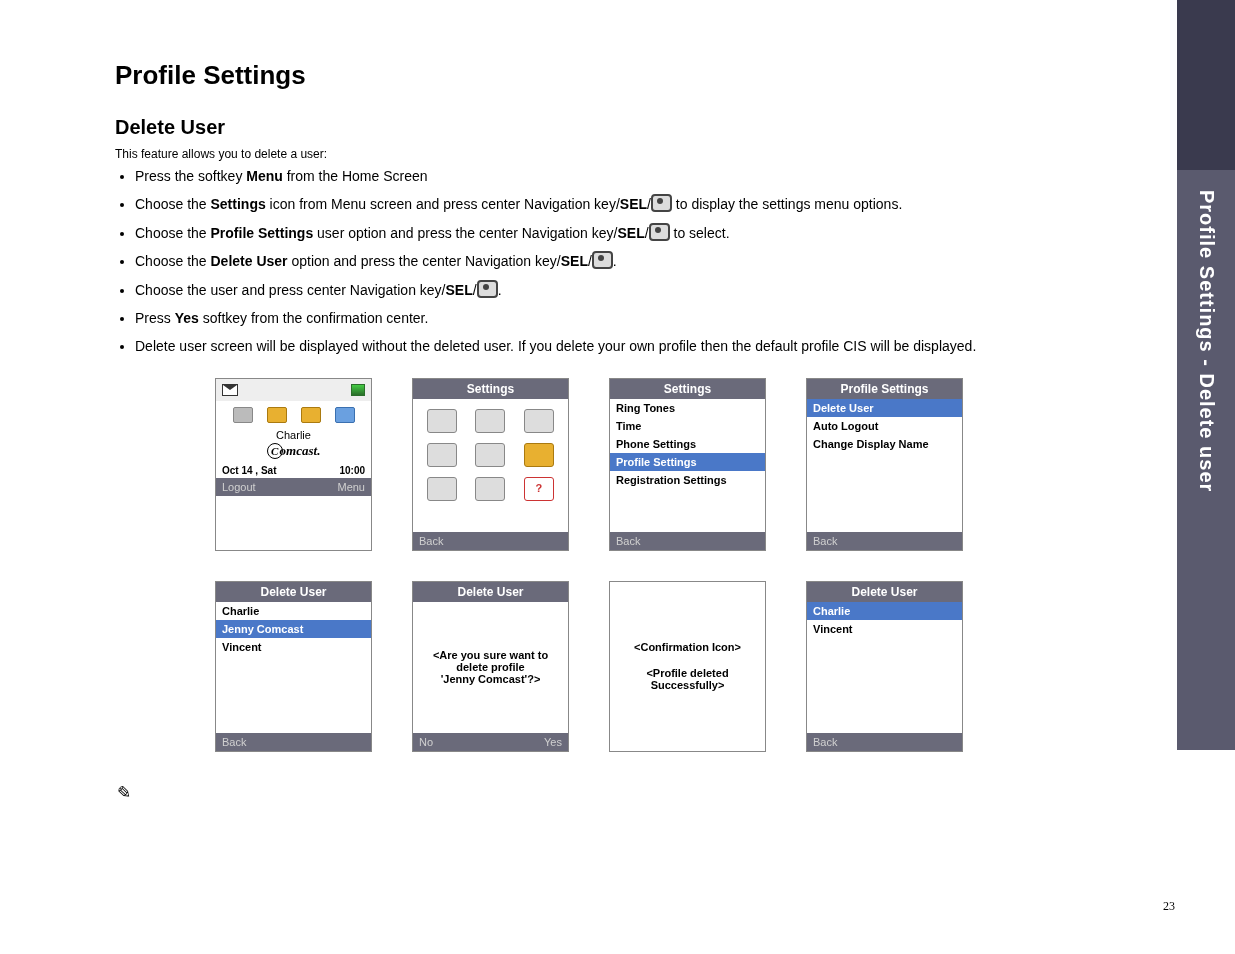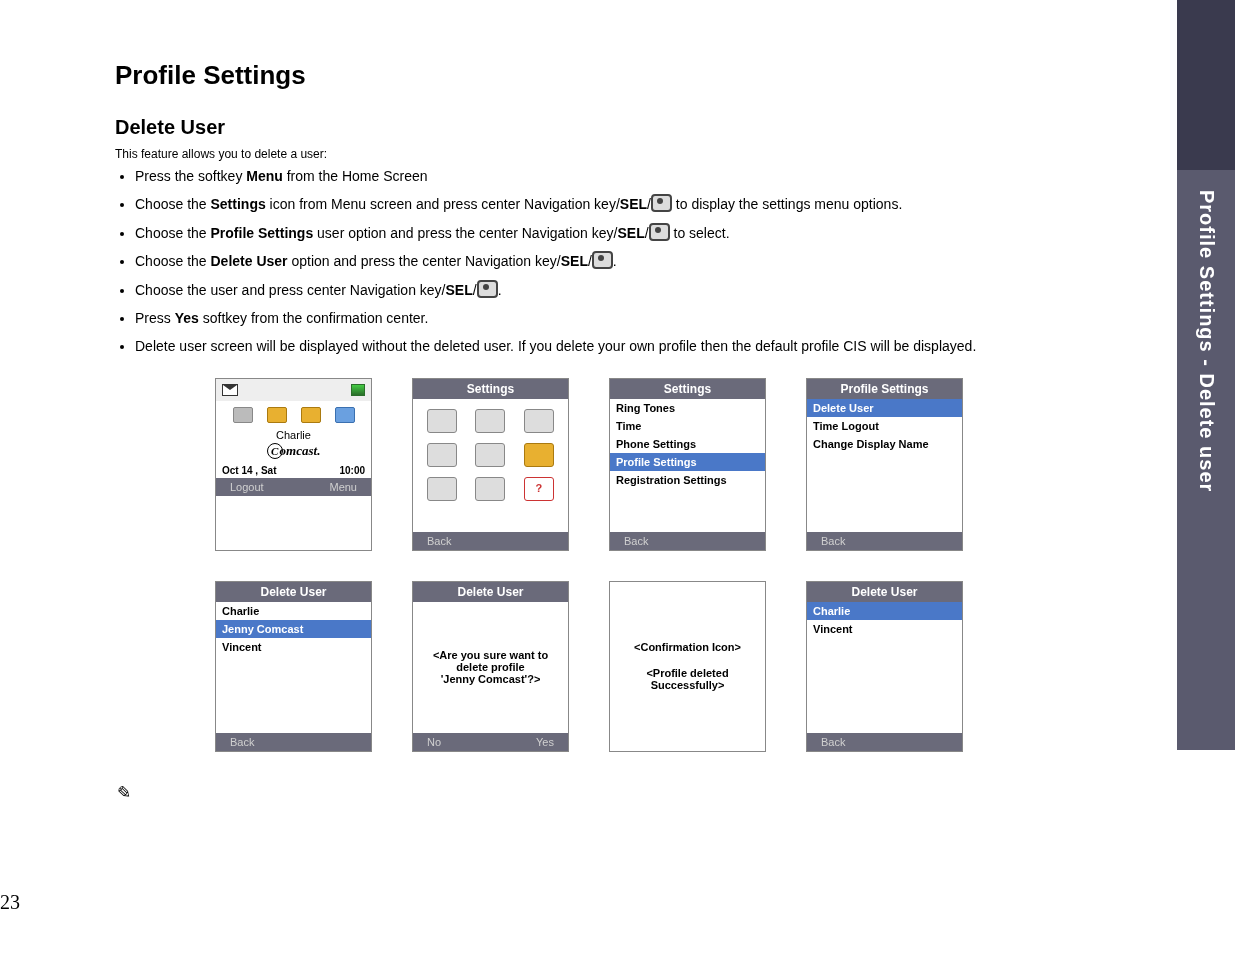--- a/index.html
+++ b/index.html
@@ -12,29 +12,29 @@
   h1.pg-title{font-size:26px;font-weight:bold;margin:0 0 25px 0;}
   h2.sec-title{font-size:20px;font-weight:bold;margin:0 0 8px 0;}
   .intro{font-size:12px;margin:0 0 4px 0;}
   ul.steps{margin:0 0 0 20px;padding:0;}
   ul.steps li{font-size:14px;line-height:1.6;margin-bottom:6px;list-style:disc;}
   .b{font-weight:bold;}
   .sel-icon{display:inline-block;width:17px;height:14px;border:2px solid #444;border-radius:4px;vertical-align:-3px;position:relative;background:#ddd;}
   .sel-icon::after{content:"";position:absolute;left:4px;top:2px;width:6px;height:6px;background:#444;border-radius:50%;}
   .note-row{display:flex;align-items:flex-start;gap:18px;margin-top:30px;font-size:14px;}
   .note-icon{font-size:18px;font-style:italic;transform:rotate(-10deg);}
-  .page-num{position:absolute;left:0;width:1175px;text-align:left;bottom:40px;font-family:"Times New Roman",serif;font-size:20px;}
+  .page-num{position:absolute;left:0;width:1175px;text-align:right;bottom:40px;font-family:"Times New Roman",serif;font-size:12px;}
 
   
   .shots{margin-top:20px;margin-left:100px;}
   .shot-row{display:flex;gap:40px;margin-bottom:30px;}
   .phone{width:155px;border:1px solid #888;background:#fff;font-family:Arial,Helvetica,sans-serif;font-size:11px;display:flex;flex-direction:column;}
   .ph-header{background:#6a6a7a;color:#fff;text-align:center;font-weight:bold;font-size:12px;padding:3px 0;}
   .ph-body{flex:1;min-height:110px;background:#fff;color:#000;}
-  .ph-foot{background:#6a6a7a;color:#d0d0d0;font-size:11px;display:flex;justify-content:space-between;padding:3px 14px;}
+  .ph-foot{background:#6a6a7a;color:#d0d0d0;font-size:11px;display:flex;justify-content:space-between;padding:3px 6px;}
   .ph-foot.single{justify-content:flex-start;margin-top:21px;}
   .ph-row{padding:3px 6px;border-bottom:0;font-weight:bold;}
   .ph-row.sel{background:#4a78c8;color:#fff;}
   .ph-center{display:flex;flex-direction:column;align-items:center;justify-content:center;text-align:center;font-weight:bold;min-height:110px;padding:8px;}
 
   
   .home-top{background:#eee;display:flex;justify-content:space-between;align-items:center;padding:2px 6px;height:18px;}
   .home-icons{display:flex;gap:4px;}
   .batt{width:12px;height:10px;border:1px solid #2a6e2a;background:linear-gradient(#4c4,#2a6e2a);}
   .env{display:inline-block;width:14px;height:10px;border:1px solid #333;background:#fff;position:relative;}
@@ -154,21 +154,21 @@
         </div>
         <div class="ph-foot single">
               <span>Back</span>
             </div>
       </div>
 
       <div class="phone">
         <div class="ph-header">Profile Settings</div>
         <div class="ph-body">
           <div class="ph-row sel">Delete User</div>
-          <div class="ph-row">Time Logout</div>
+          <div class="ph-row">Auto Logout</div>
           <div class="ph-row">Change Display Name</div>
         </div>
         <div class="ph-foot single">
               <span>Back</span>
             </div>
       </div>
     </div>
 
     <div class="shot-row">
 

